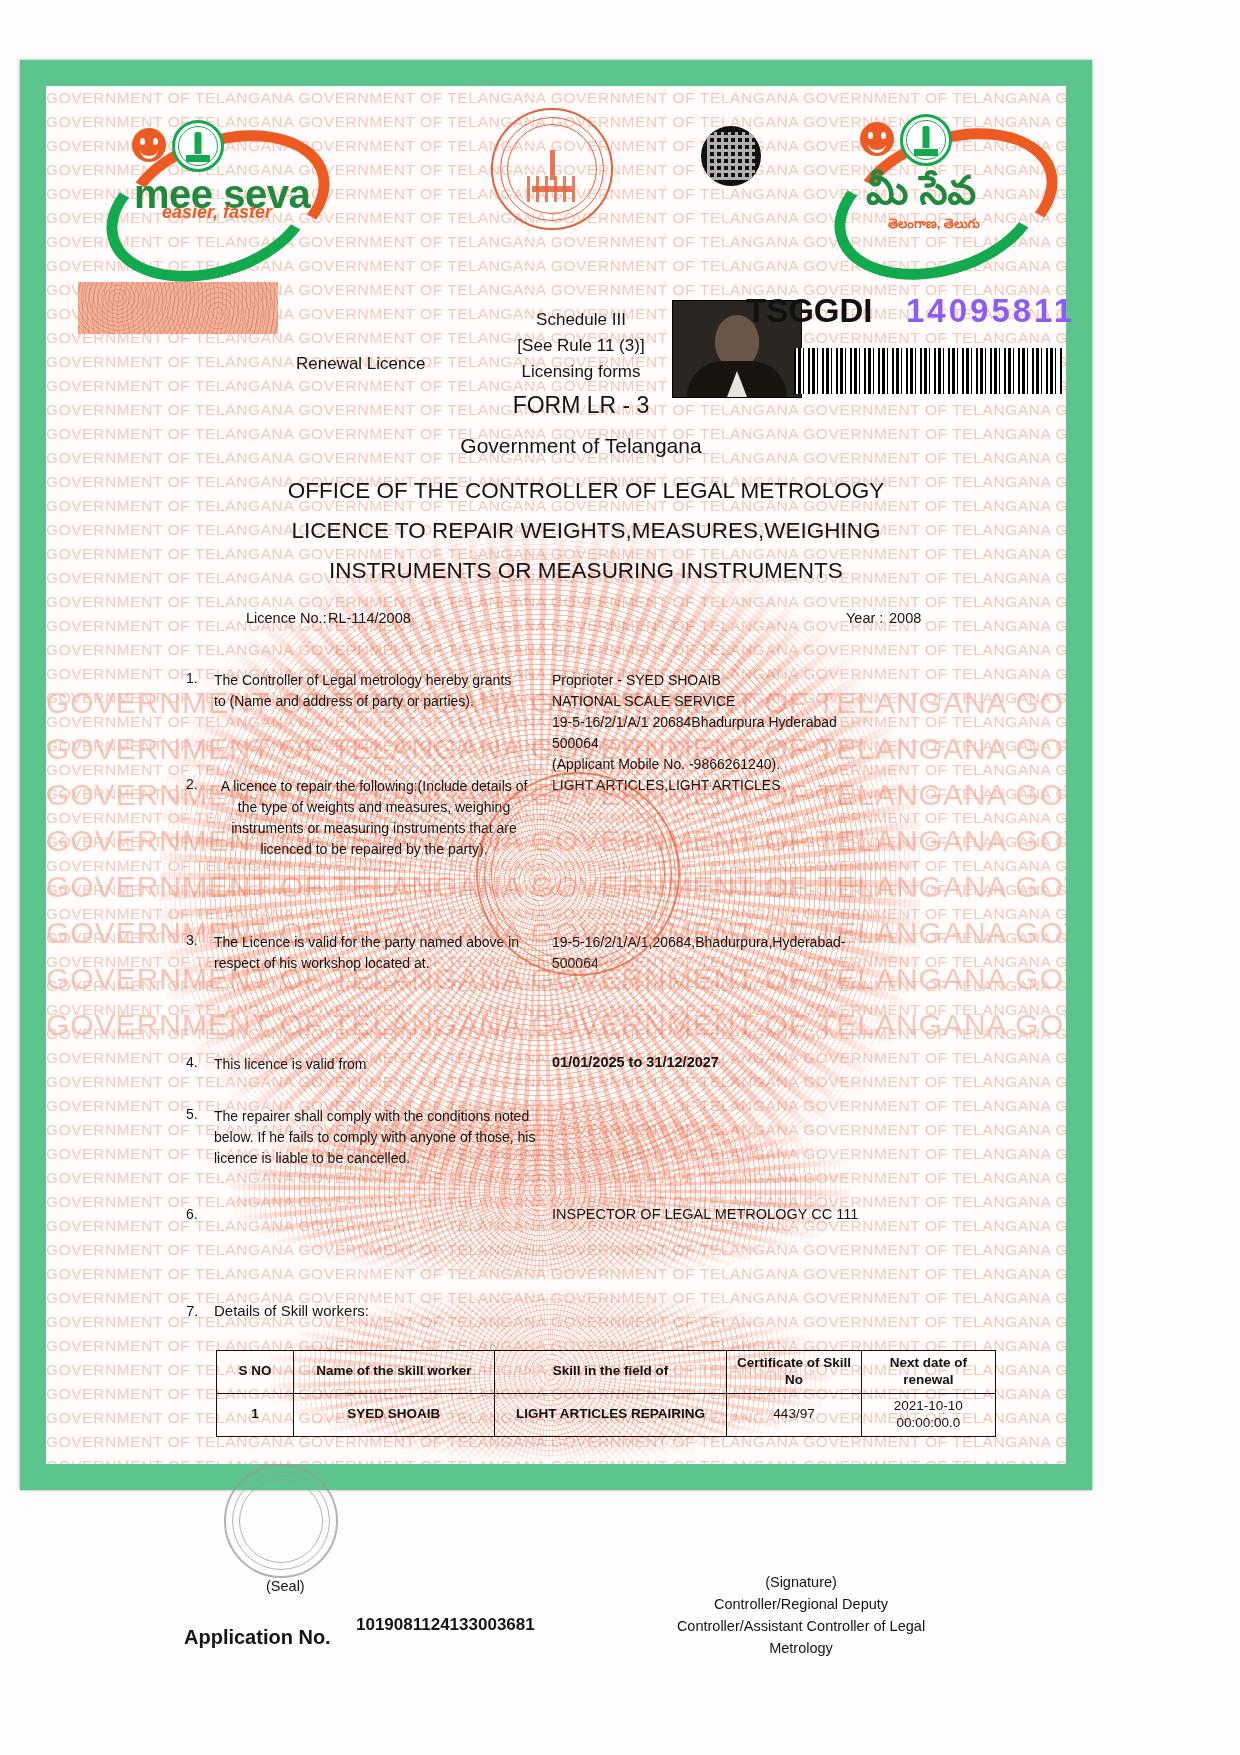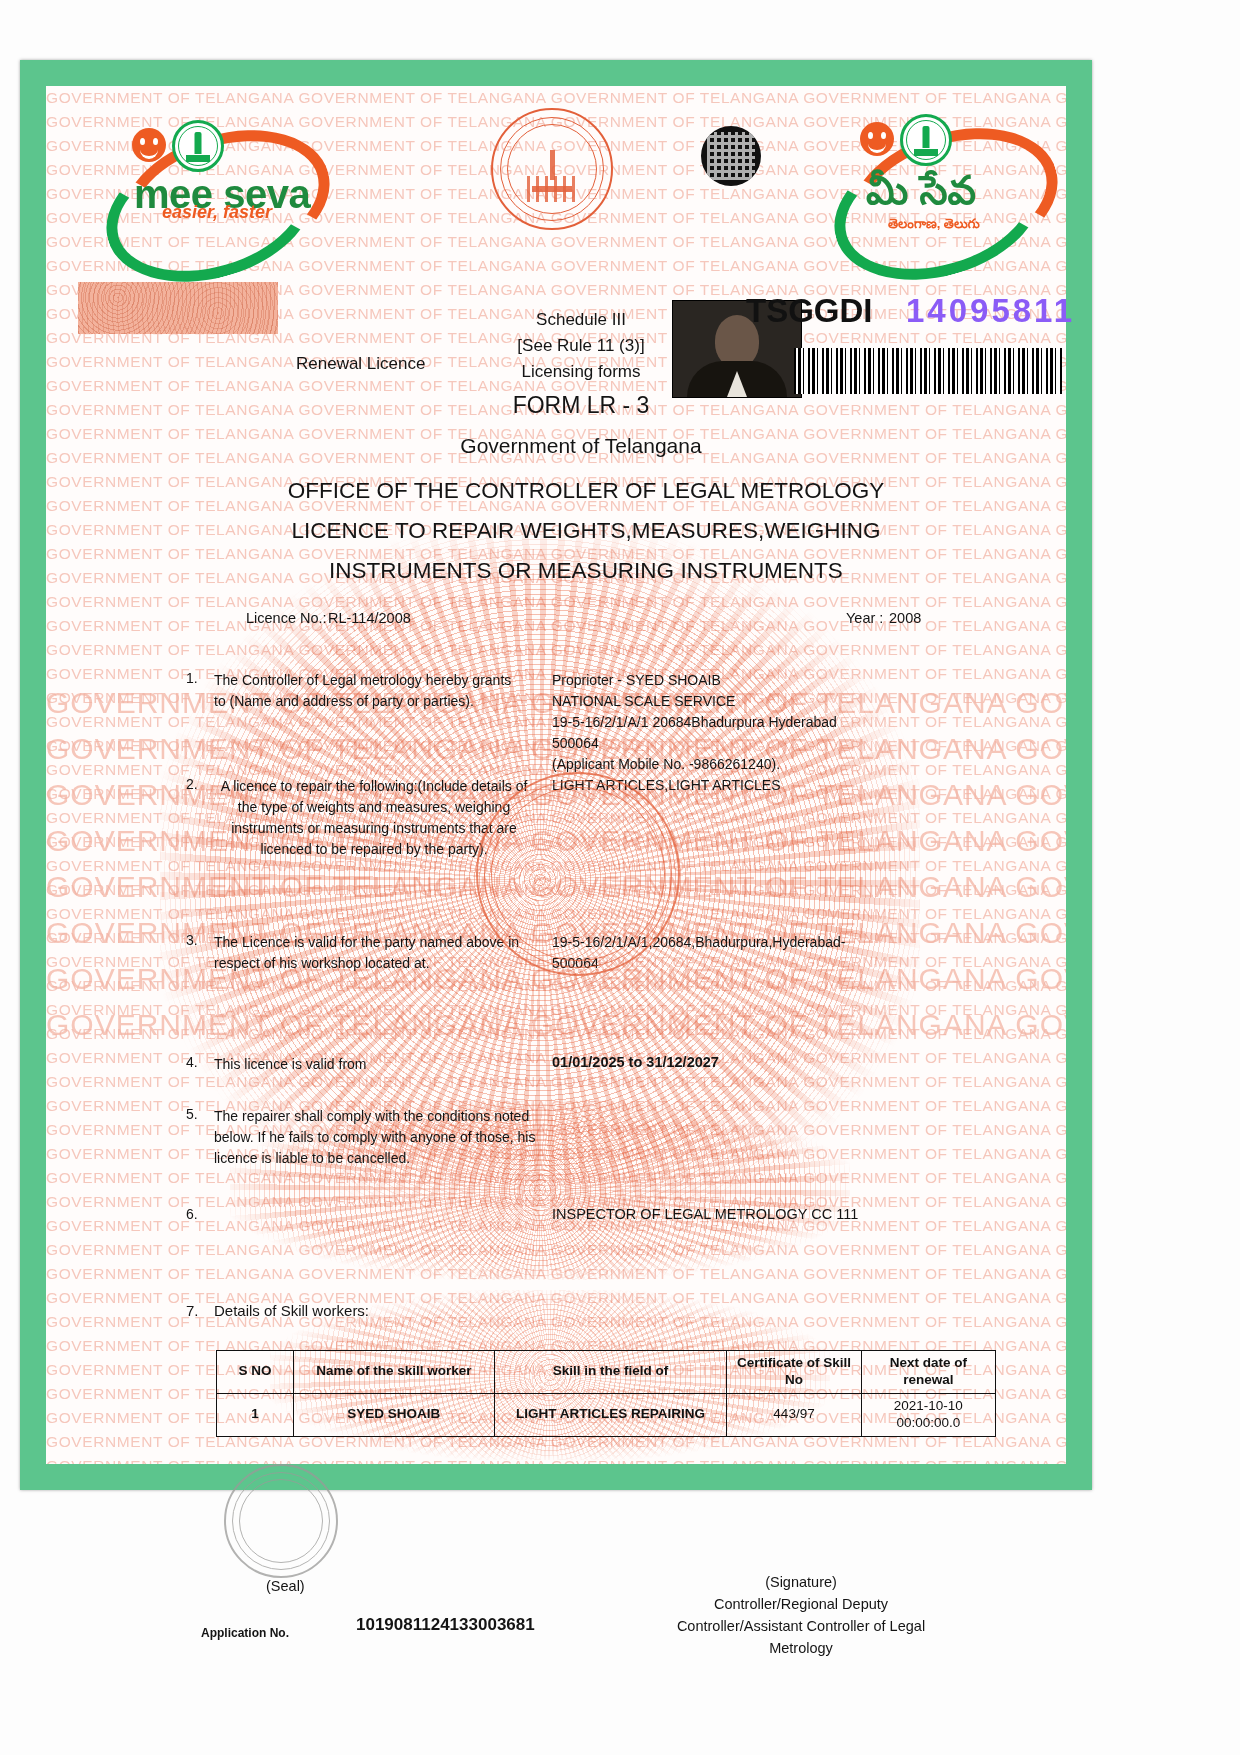--- a/index.html
+++ b/index.html
@@ -341,18 +341,18 @@
           <div class="i2"></div>
       </div>
 
       <div class="t" style="left:220px;top:1492px;font-size:14.5px;">(Seal)</div>
 
       <div class="t c" style="left:590px;top:1488px;width:330px;font-size:14.5px;">(Signature)</div>
       <div class="t c" style="left:590px;top:1510px;width:330px;font-size:14.5px;">Controller/Regional Deputy</div>
       <div class="t c" style="left:590px;top:1532px;width:330px;font-size:14.5px;">Controller/Assistant Controller of Legal</div>
       <div class="t c" style="left:590px;top:1554px;width:330px;font-size:14.5px;">Metrology</div>
 
-      <div class="t b" style="left:155px;top:1540px;font-size:12px;">Application No.</div>
+      <div class="t b" style="left:138px;top:1540px;font-size:20px;">Application No.</div>
       <div class="t b" style="left:310px;top:1528px;width:250px;font-size:17px;line-height:21px;word-break:break-all;">1019081124133003681</div>
 
     </div>
   </div>
 </div>
 
 </body></html>

